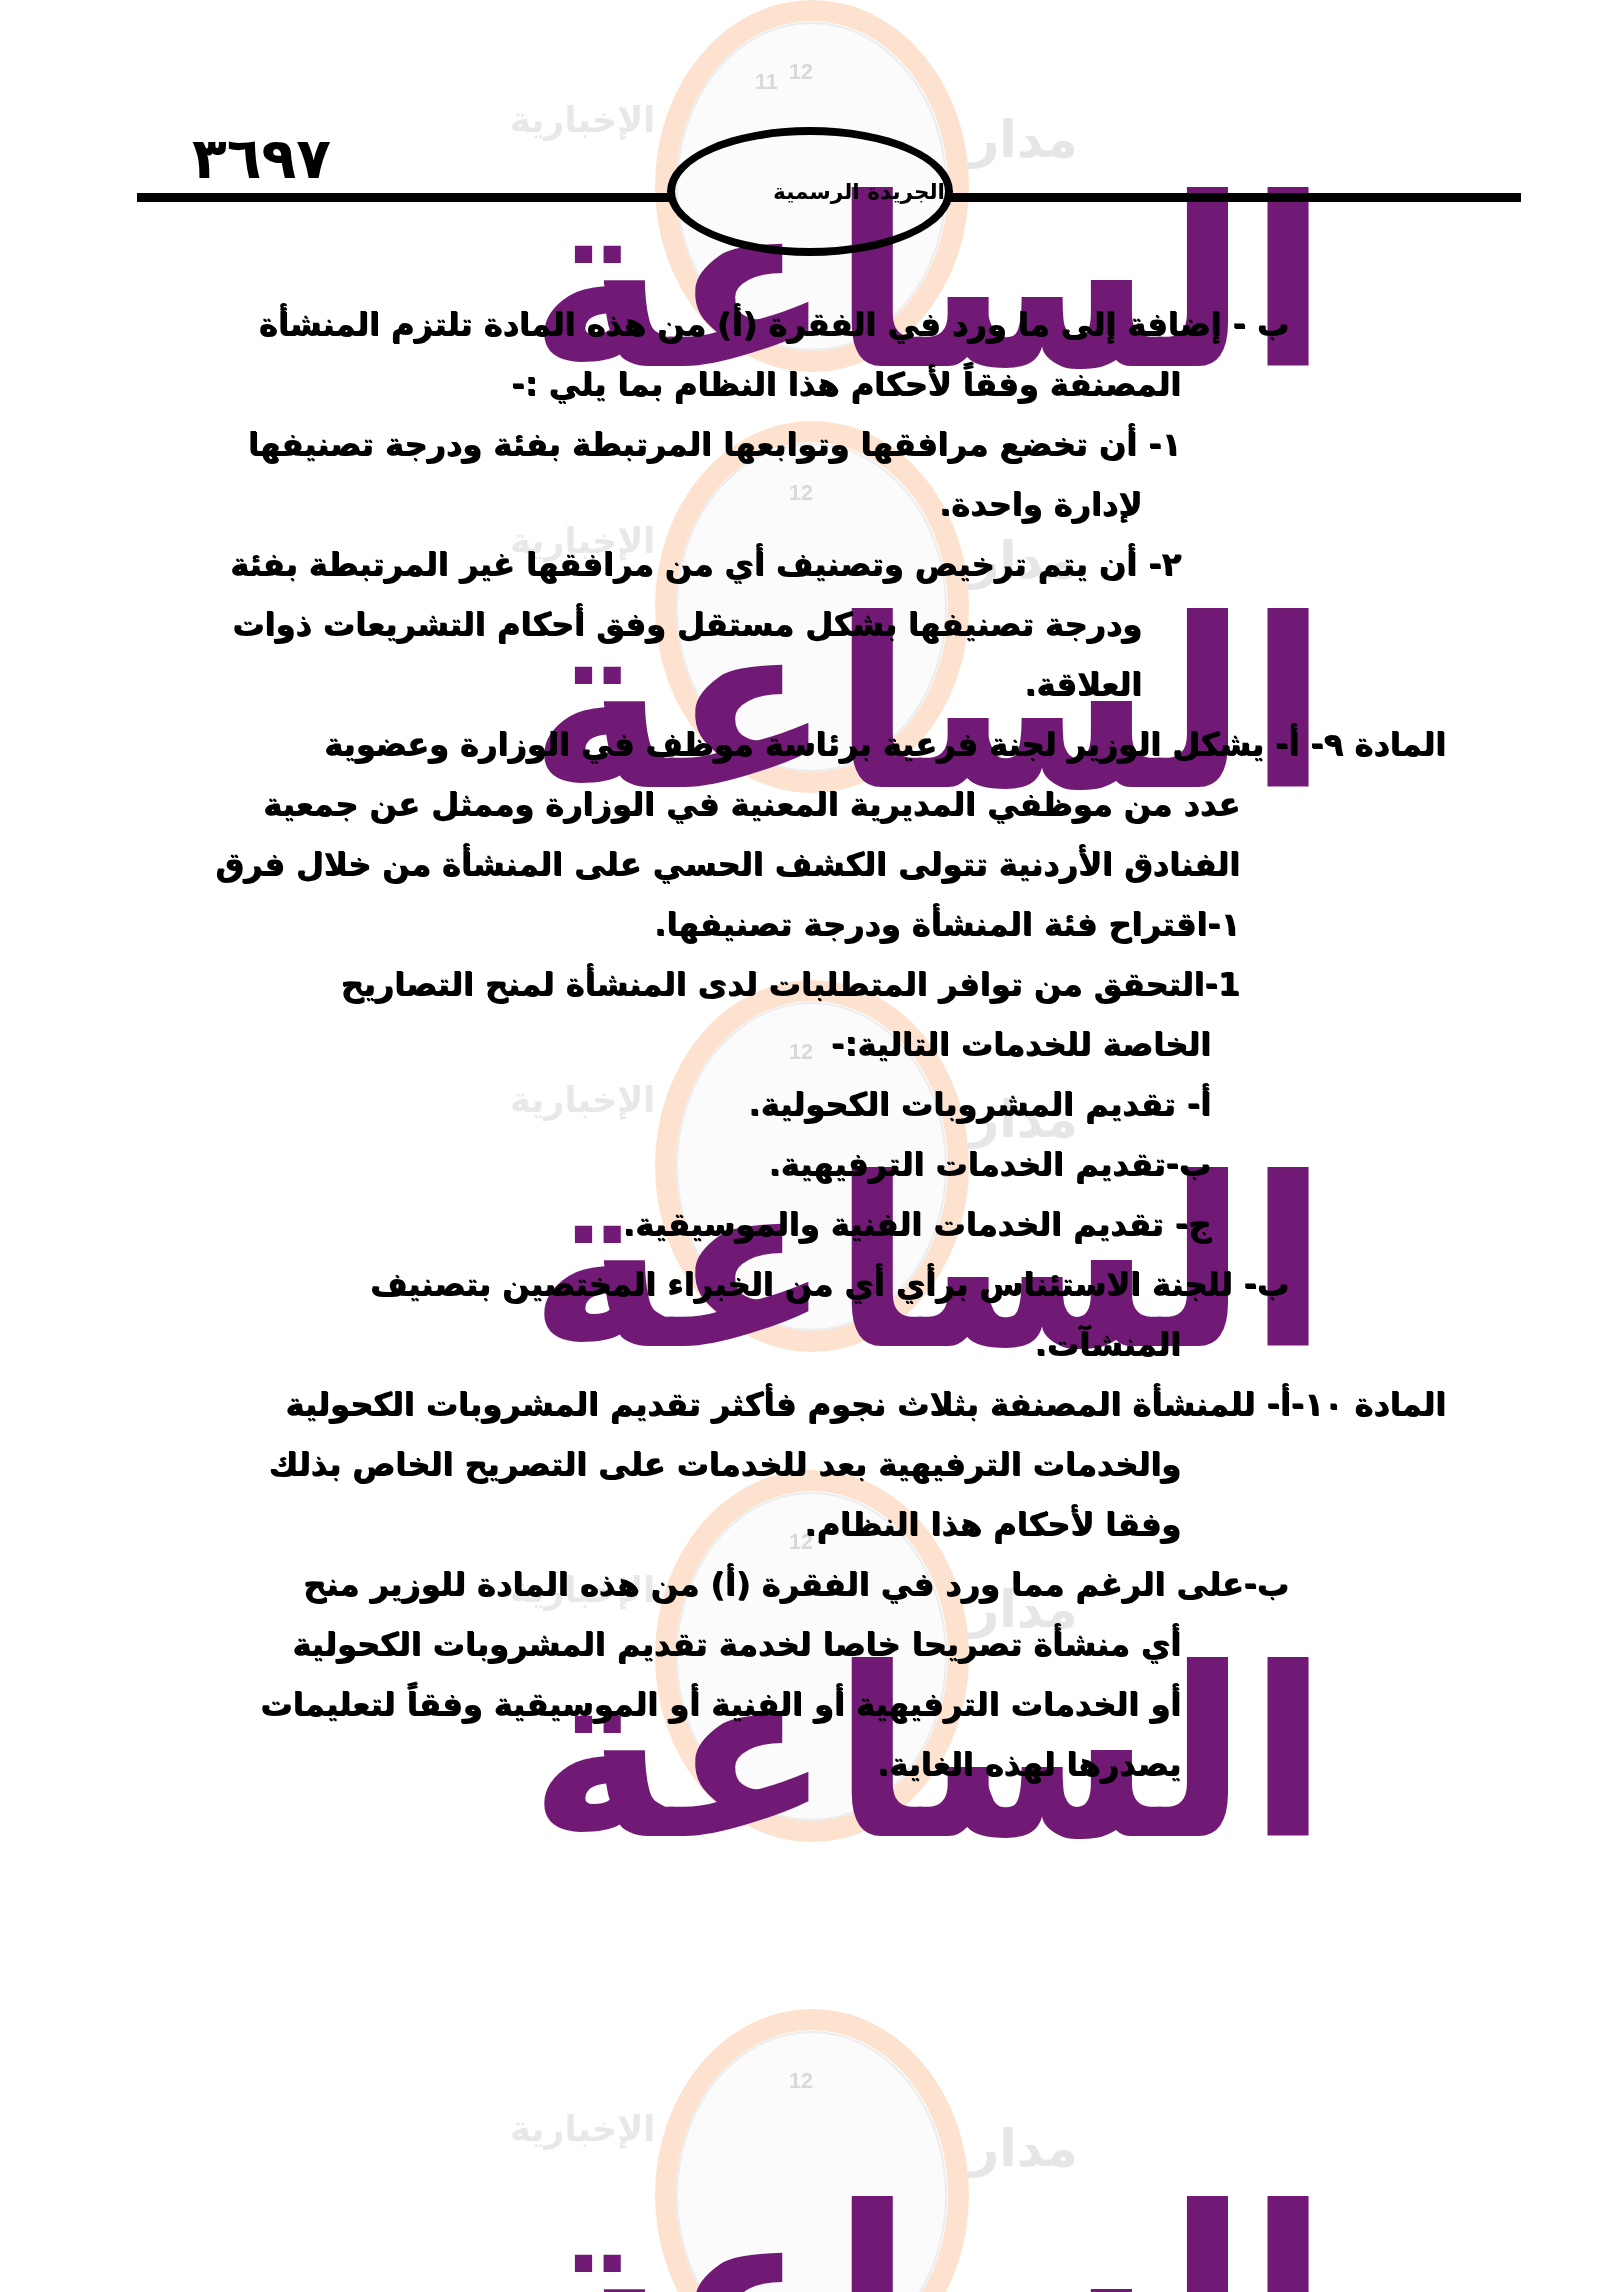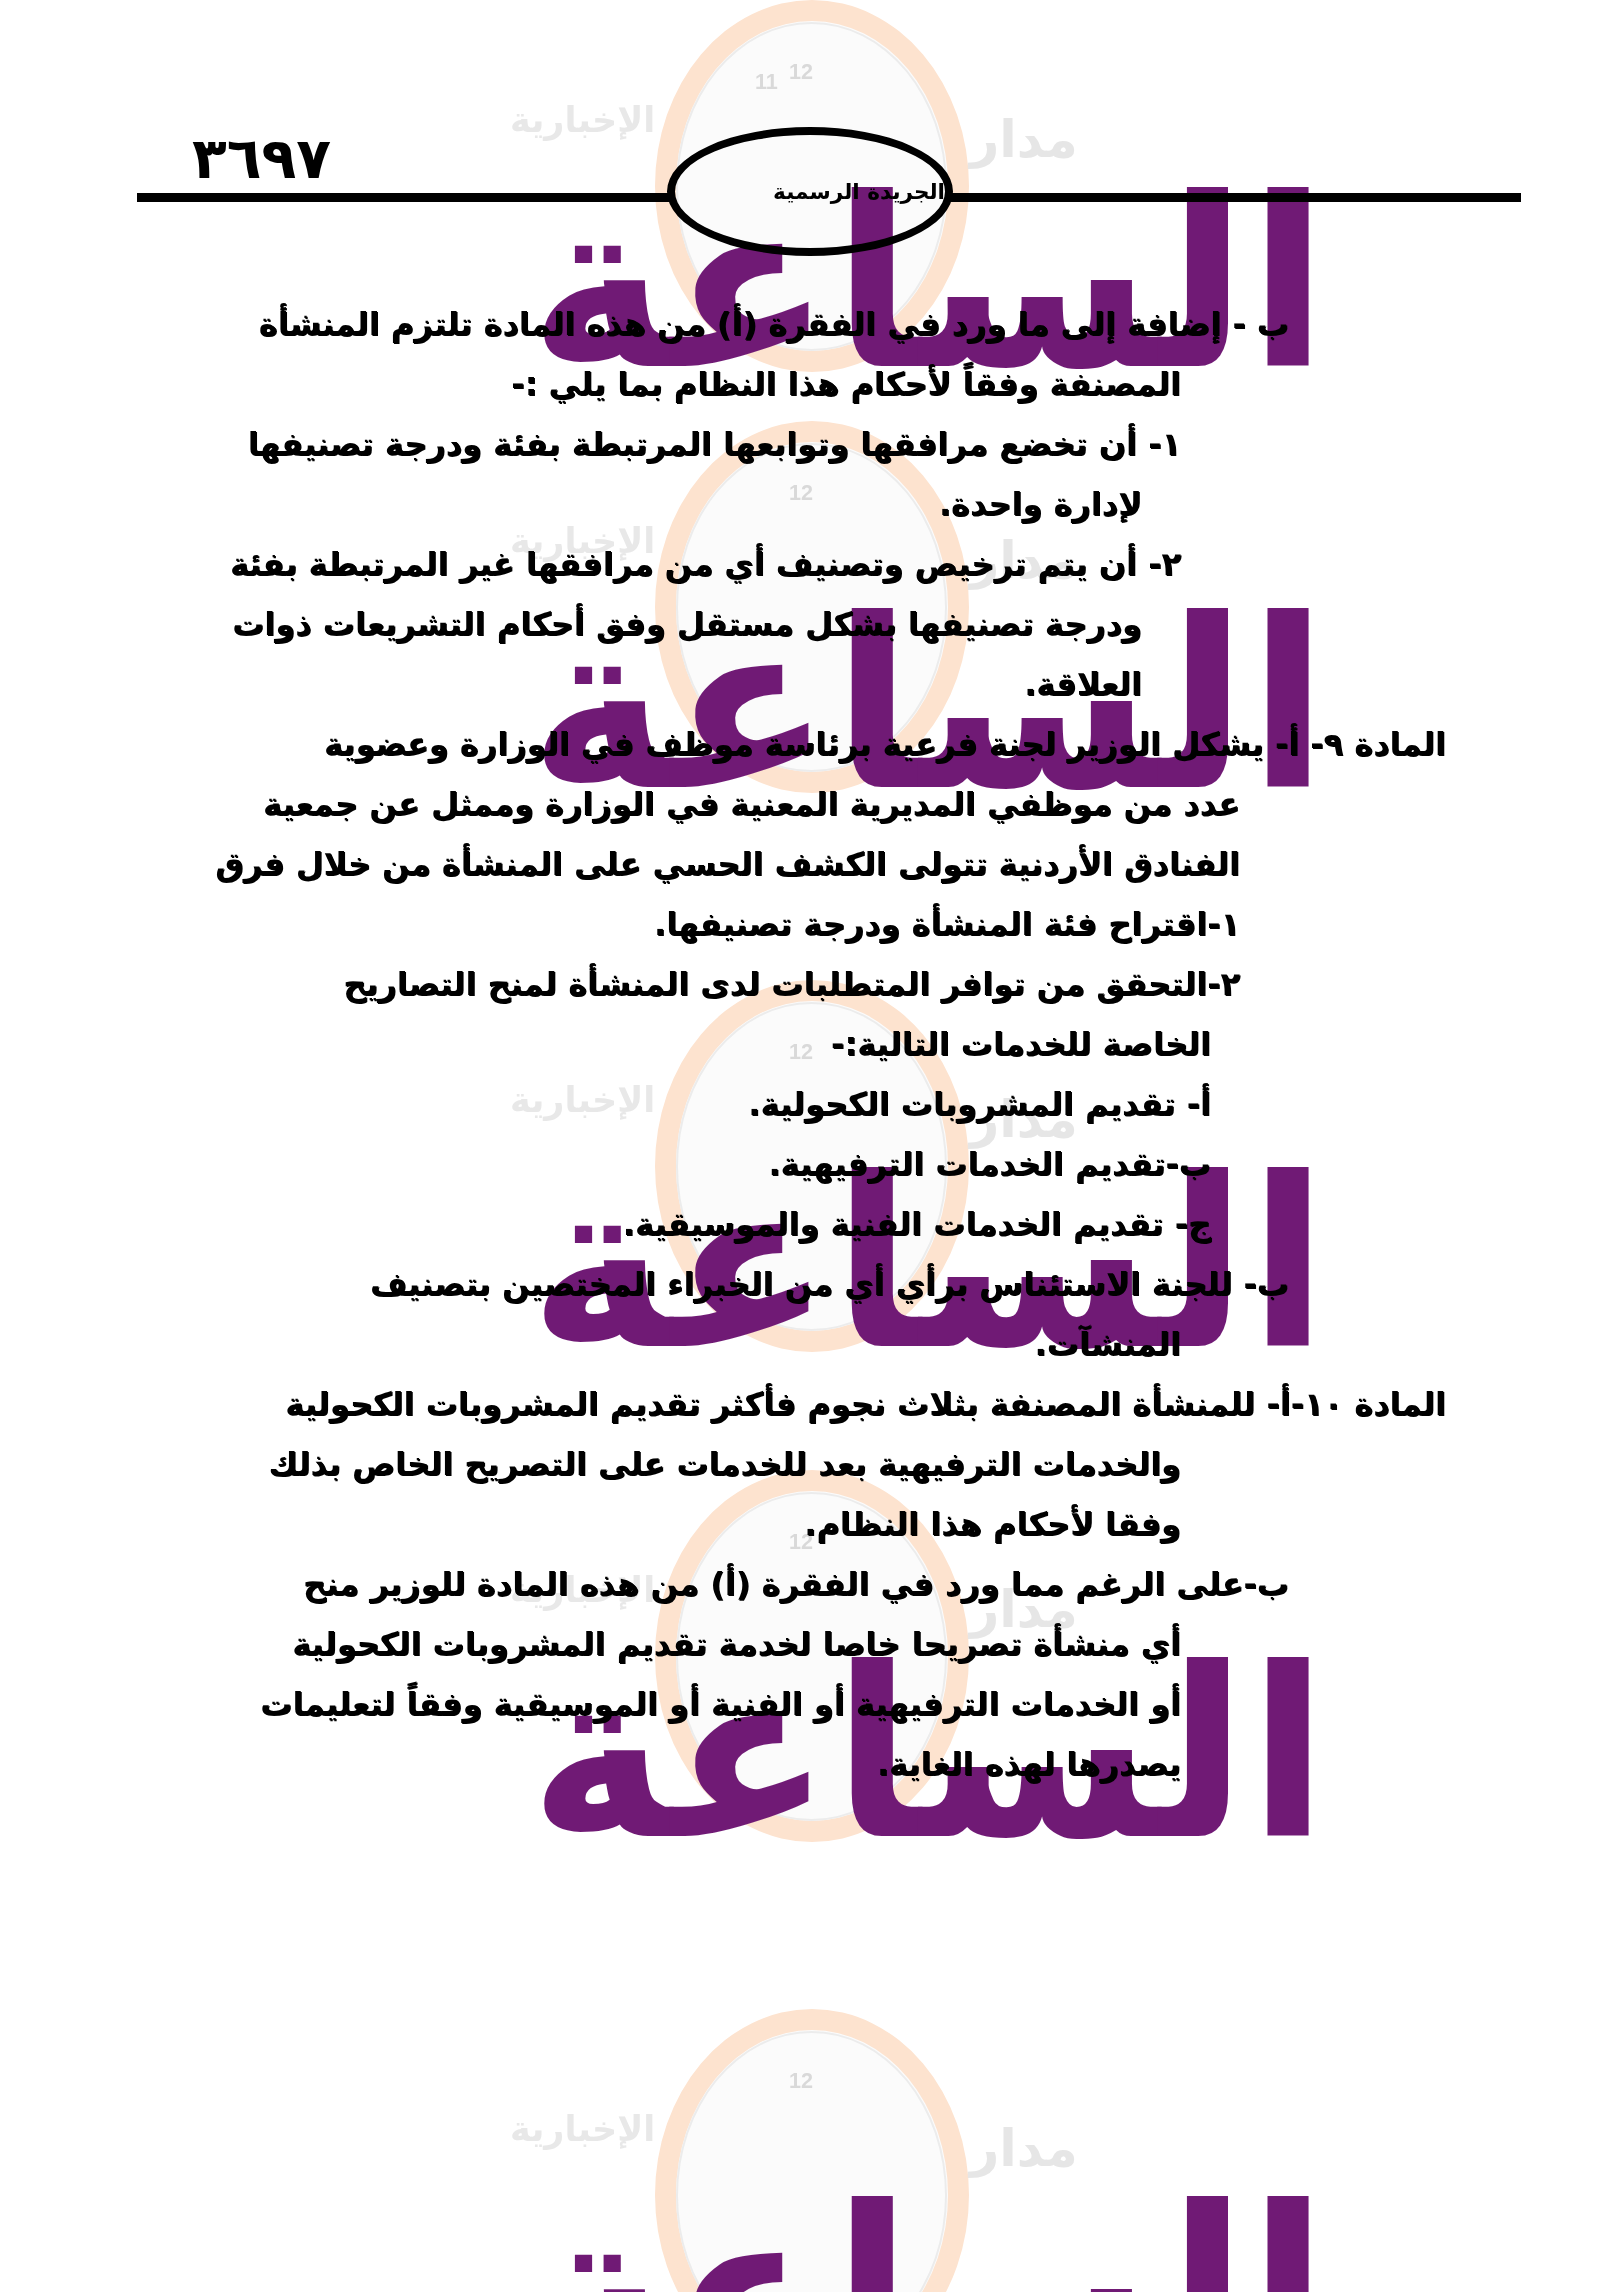--- a/index.html
+++ b/index.html
@@ -132,21 +132,21 @@
     <span class="line ind4">٢- أن يتم ترخيص وتصنيف أي من مرافقها غير المرتبطة بفئة</span>
     <span class="line ind5">ودرجة تصنيفها بشكل مستقل وفق أحكام التشريعات ذوات</span>
     <span class="line ind5">العلاقة.</span>
   </div>
 
   <div class="para">
     <span class="line ind0">المادة ٩- أ- يشكل الوزير لجنة فرعية برئاسة موظف في الوزارة وعضوية</span>
     <span class="line ind2">عدد من موظفي المديرية المعنية في الوزارة وممثل عن جمعية</span>
     <span class="line ind2">الفنادق الأردنية تتولى الكشف الحسي على المنشأة من خلال فرق</span>
     <span class="line ind2">١-اقتراح فئة المنشأة ودرجة تصنيفها.</span>
-    <span class="line ind2">٢-التحقق من توافر المتطلبات لدى المنشأة لمنح التصاريح</span>
+    <span class="line ind2">1-التحقق من توافر المتطلبات لدى المنشأة لمنح التصاريح</span>
     <span class="line ind3">الخاصة للخدمات التالية:-</span>
     <span class="line ind3">أ-  تقديم المشروبات الكحولية.</span>
     <span class="line ind3">ب-تقديم الخدمات الترفيهية.</span>
     <span class="line ind3">ج- تقديم الخدمات الفنية والموسيقية.</span>
     <span class="line ind1">ب- للجنة الاستئناس برأي أي من الخبراء المختصين بتصنيف</span>
     <span class="line ind4">المنشآت.</span>
   </div>
 
   <div class="para">
     <span class="line ind0">المادة ١٠-أ- للمنشأة المصنفة بثلاث نجوم فأكثر تقديم المشروبات الكحولية</span>

